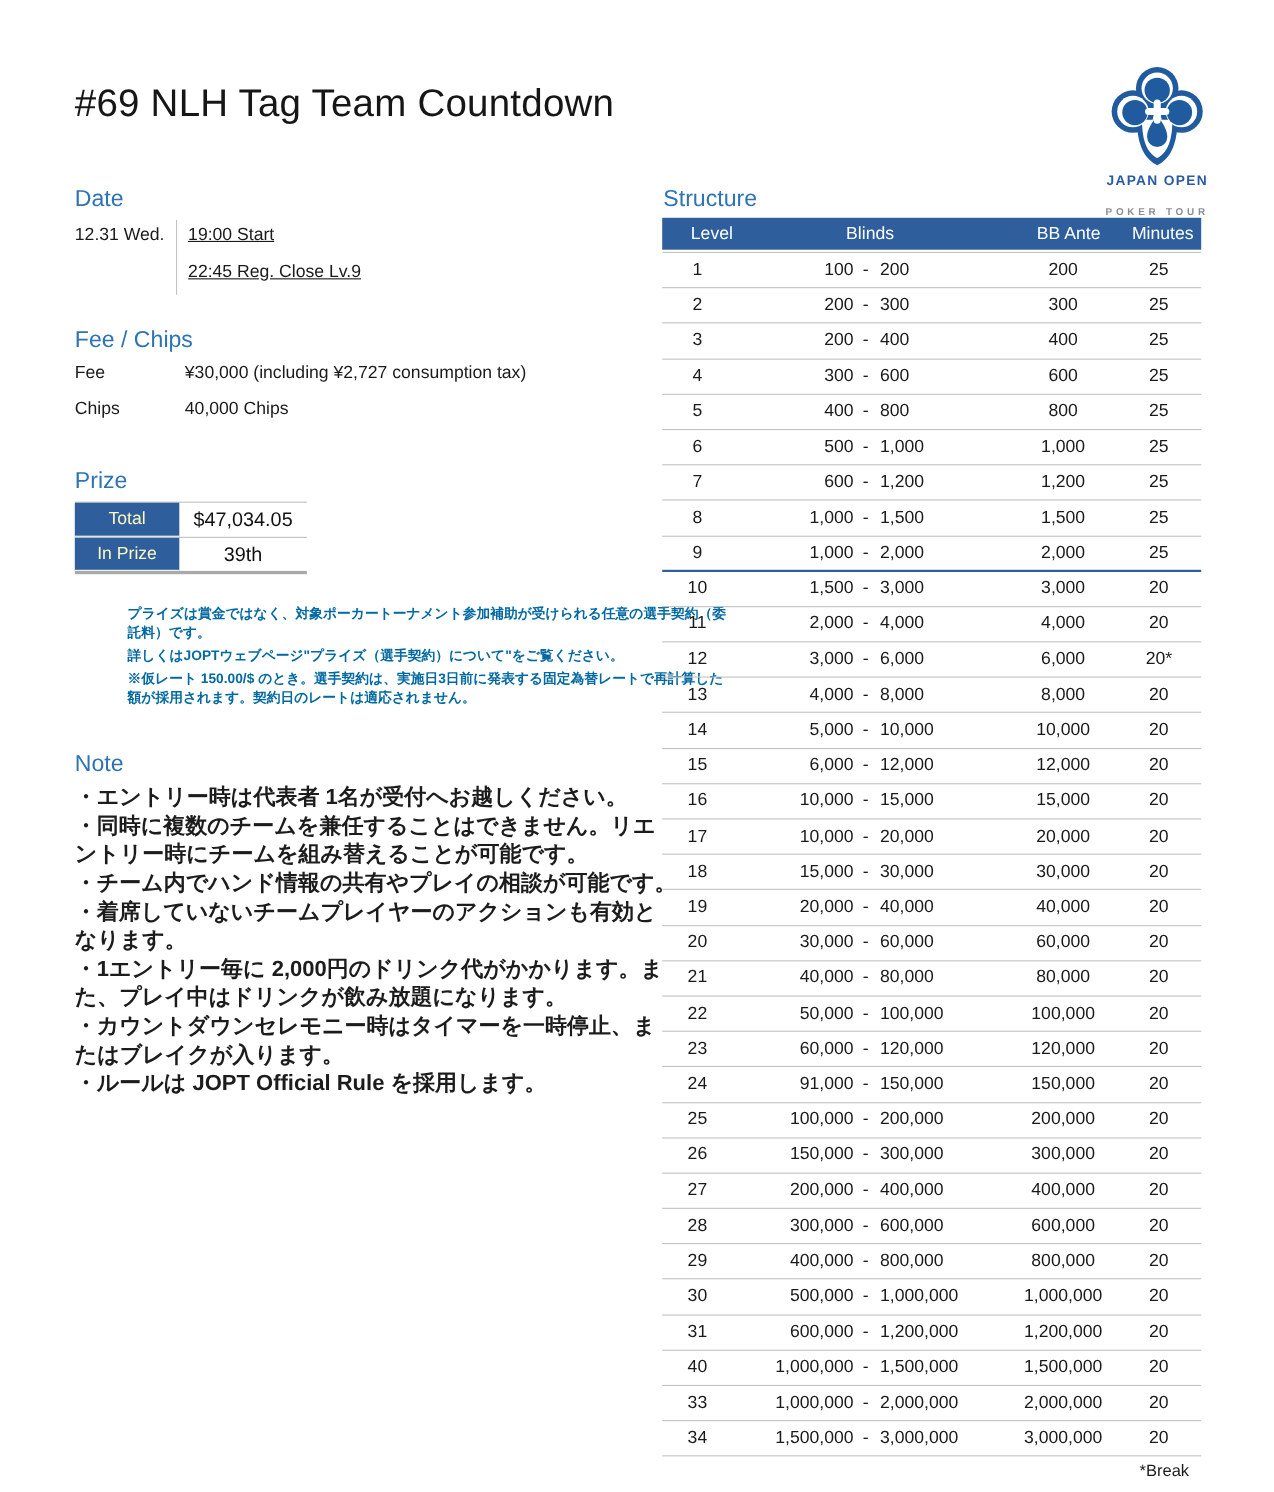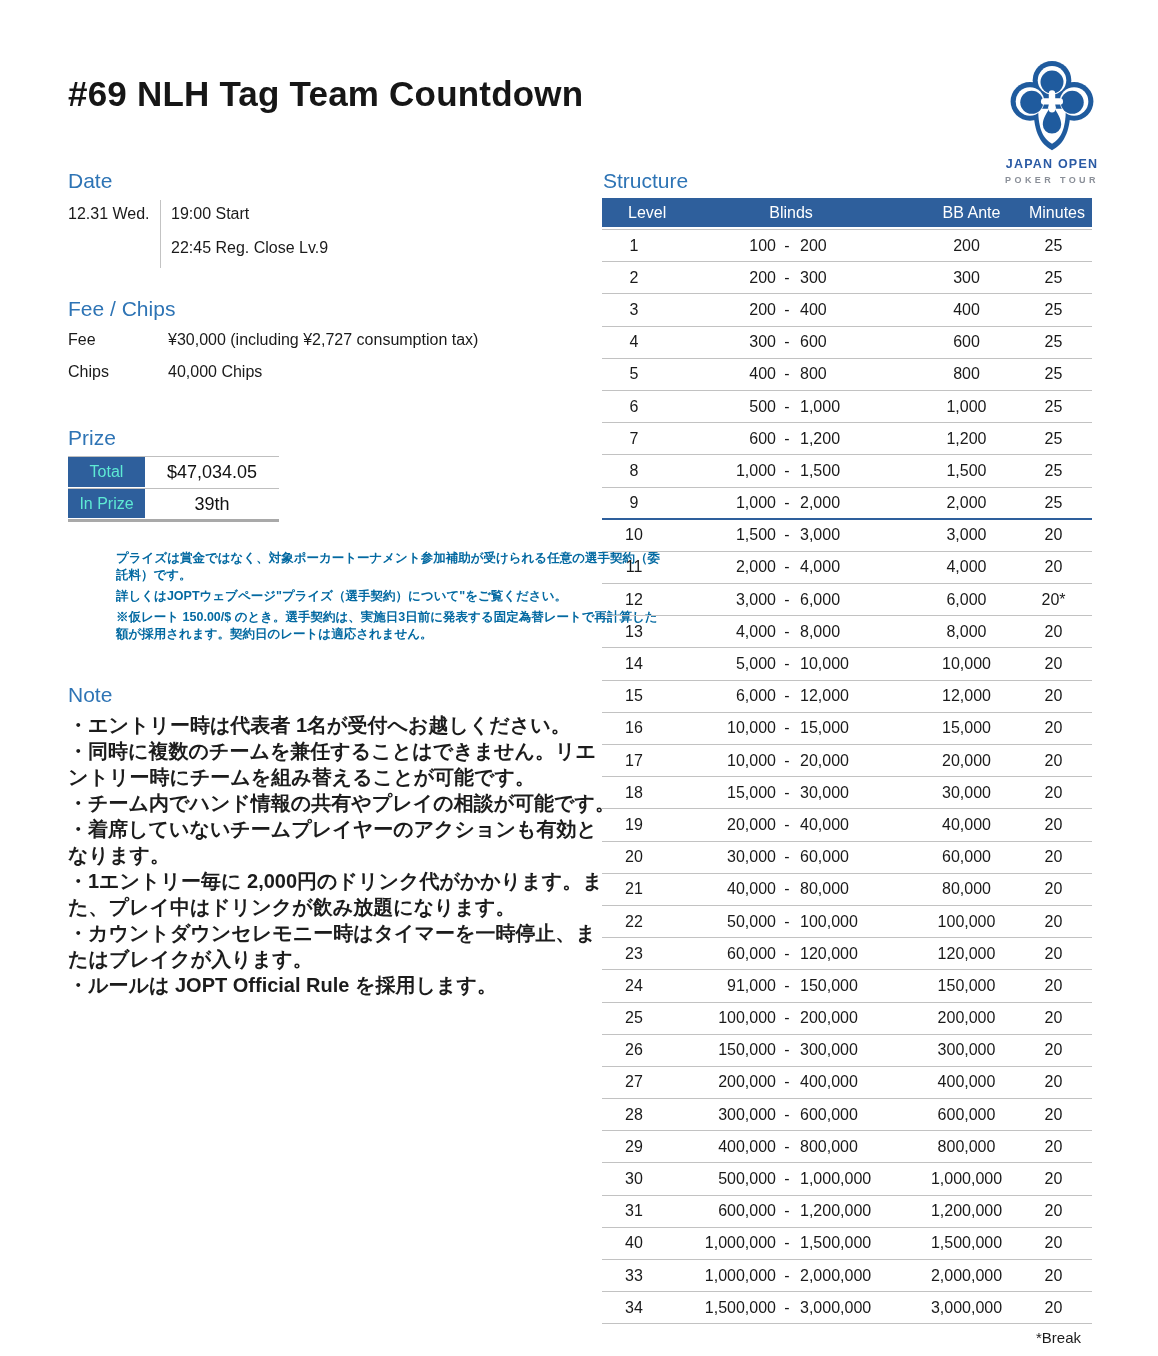--- a/index.html
+++ b/index.html
@@ -3,54 +3,54 @@
 <meta charset="utf-8">
 <style>
   * { box-sizing: border-box; }
   html,body { margin:0; padding:0; background:#ffffff; }
   .page {
     position:relative; width:1158px; height:1356px; background:#fff;
     font-family:"Liberation Sans", sans-serif; color:var(--text,#1a1a1a);
     overflow:hidden;
   }
   .title {
-    position:absolute; left:68px; top:74px; font-size:35px; font-weight:700;
+    position:absolute; left:68px; top:74px; font-size:35px; font-weight:400;
     color:#161616; white-space:nowrap; letter-spacing:.2px;
   }
   
   .logo { position:absolute; left:1000px; top:58px; width:104px; text-align:center; }
   .logo svg { display:block; margin:0 auto; }
   .logo-line1 { font-size:12.5px; font-weight:bold; color:#2a5aa4; letter-spacing:1.2px; margin-top:3px; white-space:nowrap; }
-  .logo-line2 { font-size:9px;  font-weight:bold; color:#8a8f98; letter-spacing:3.4px; margin-top:4px; white-space:nowrap;text-align:center; }
+  .logo-line2 { font-size:9px;  font-weight:bold; color:#8a8f98; letter-spacing:3.4px; margin-top:16px; white-space:nowrap;text-align:center; }
 
   .heading { position:absolute; font-size:21px; font-weight:500; color:var(--accent_blue,#2E74B5); white-space:nowrap; }
   #date-heading      { left:68px;  top:169px; }
   #fee-heading       { left:68px;  top:297px; }
   #prize-heading     { left:68px;  top:426px; }
   #note-heading      { left:68px;  top:683px; }
   #structure-heading { left:603px; top:169px; }
 
   
   .date-block { position:absolute; left:68px; top:200px; display:flex; font-size:16px; }
   .date-day   { width:92px; padding-top:5px; }
   .date-times { border-left:1px solid #c3c3c3; padding-left:10px; }
-  .date-times .t { padding:5px 0 11px; white-space:nowrap; }
+  .date-times .t { padding:5px 0 11px; white-space:nowrap;text-decoration:underline; }
 
   
   .fee-block { position:absolute; left:68px; top:331px; font-size:16px; }
   .fee-row   { display:flex; margin-bottom:14px; }
   .fee-row .lbl { width:100px; }
   .fee-row .val { white-space:nowrap; }
 
   
   .prize-table { position:absolute; left:68px; top:456px; width:211px;
     border-top:1px solid #bfbfbf; border-bottom:3px solid #a9a9a9; }
   .prize-row { display:flex; height:31px; }
   .prize-row + .prize-row { border-top:1px solid #bfbfbf; }
-  .prize-label { width:77px; background:var(--table_blue,#2E5F9C); color:#5eead4;
+  .prize-label { width:95px; background:var(--table_blue,#2E5F9C); color:#fef9c3;
     display:flex; align-items:center; justify-content:center; font-size:16px;
     border-bottom:1px solid #fff; }
   .prize-value { flex:1; display:flex; align-items:center; justify-content:center;
     font-size:18px; color:#111; }
 
   .disclaimer { position:absolute; left:68px; top:550px; width:548px;
     font-size:12.5px; line-height:17px; font-weight:600; color:#0369a1;margin-left:48px; }
   .disclaimer p { margin:0 0 4px; }
 
   .note-list { position:absolute; left:68px; top:712px; width:548px;

